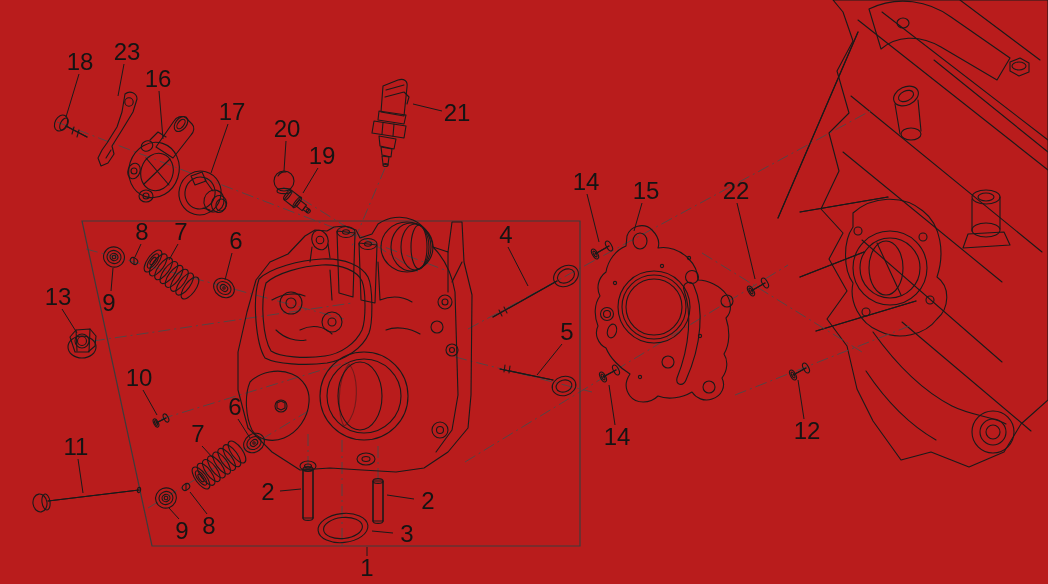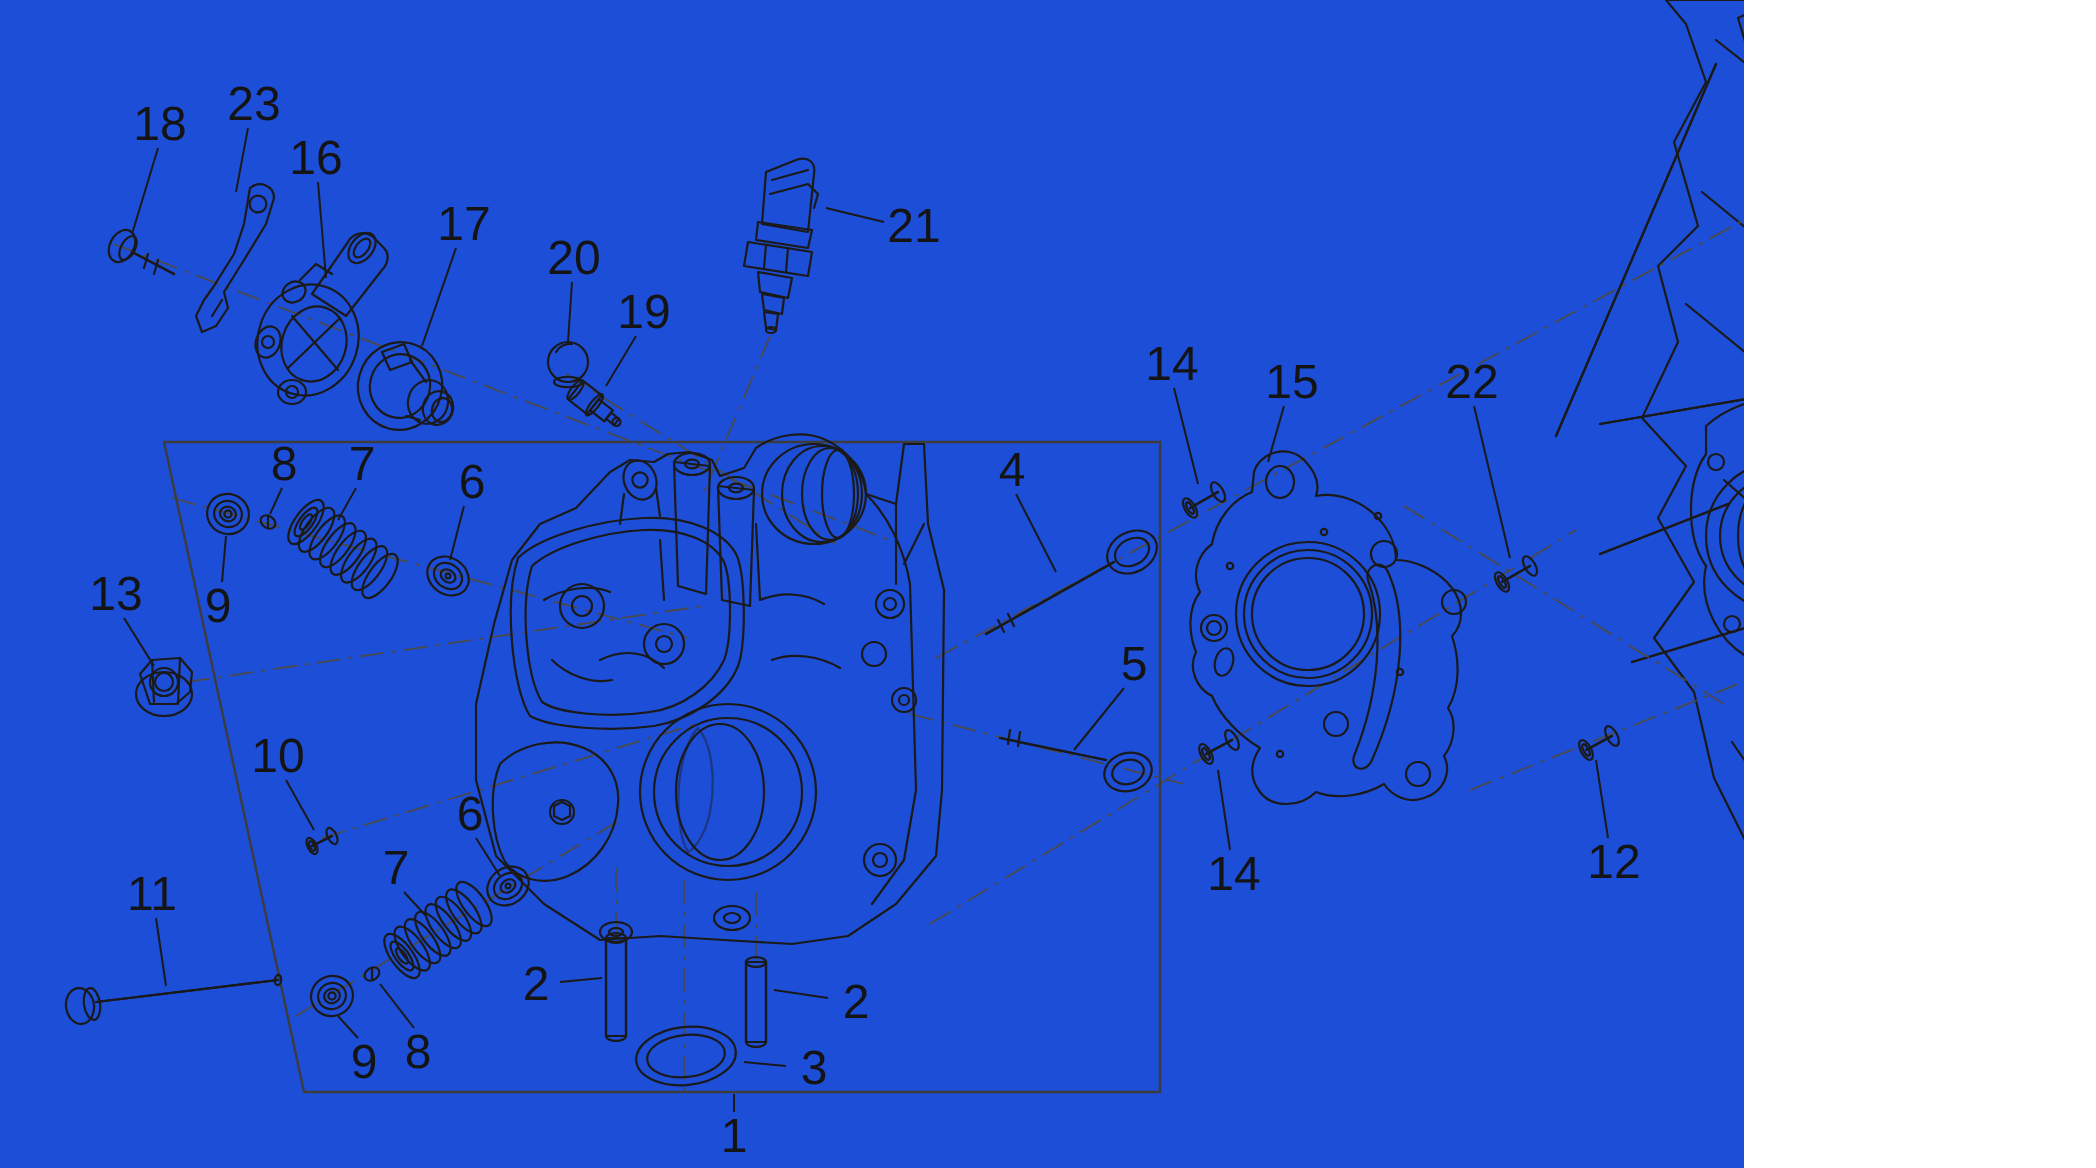--- a/index.html
+++ b/index.html
@@ -1,16 +1,16 @@
 <!DOCTYPE html>
 <html><head>
 <meta charset="utf-8">
 <style>
   html,body{margin:0;padding:0;background:#fff;}
-  .stage{position:relative;width:872px;height:584px;background:#1d4ed8;overflow:hidden;
+  .stage{position:relative;width:1048px;height:584px;background:#b91c1c;overflow:hidden;
          font-family:"Liberation Sans",sans-serif;}
   svg{display:block;}
   .ln, .ln path, .ln circle, .ln ellipse, .ln rect, .ln line{
       stroke:#1a1a1a;stroke-width:1.1;fill:none;stroke-linejoin:round;stroke-linecap:round;}
   .wf{fill:#ffffff;}
   .gf{fill:#d7d7d7;}
   .g2{fill:#bdbdbd;}
   .dk{fill:#595959;stroke:#1a1a1a;}
   .hatch{fill:#6b6b6b;opacity:.45;stroke:none;}
   .axis{stroke:#4a4a4a;stroke-width:.9;fill:none;stroke-dasharray:12 4 2 4;}

